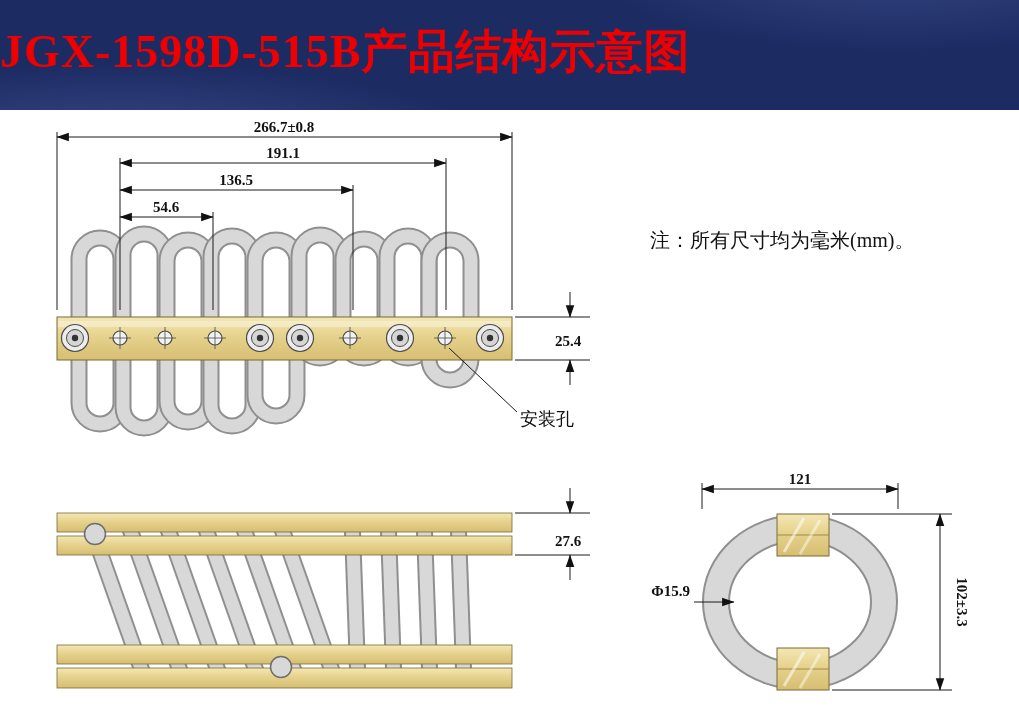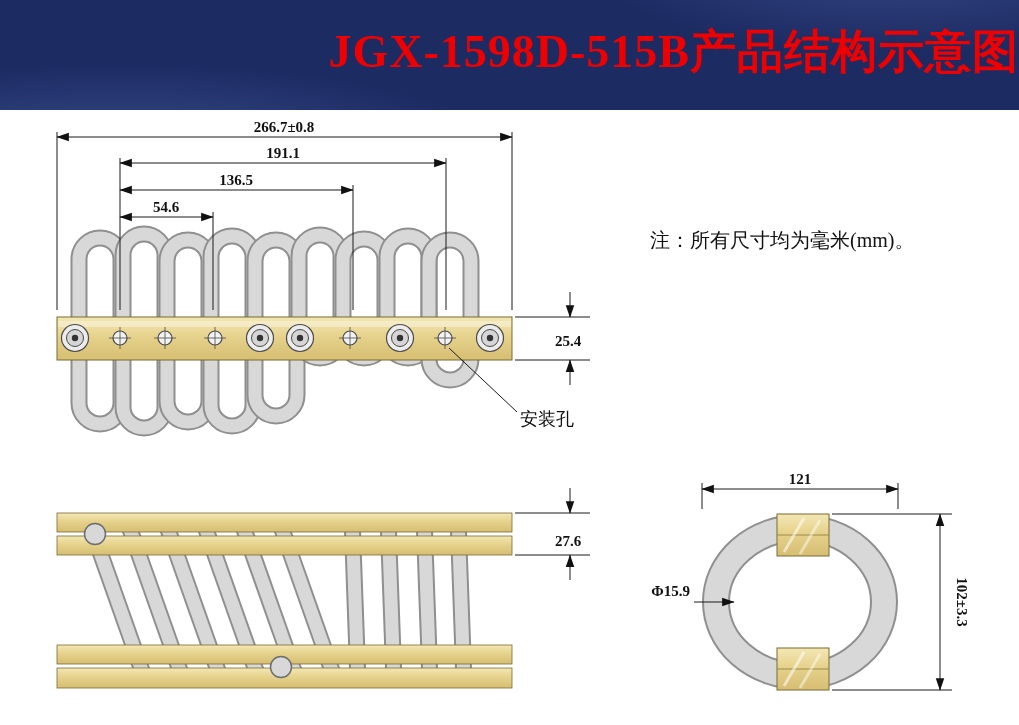--- a/index.html
+++ b/index.html
@@ -12,21 +12,21 @@
     position:relative; width:1019px; height:110px;
     background:
       radial-gradient(ellipse 60% 120% at 12% 130%, rgba(110,140,215,0.30), rgba(110,140,215,0) 60%),
       radial-gradient(ellipse 55% 140% at 88% -30%, rgba(130,160,230,0.22), rgba(130,160,230,0) 55%),
       radial-gradient(ellipse 90% 80% at 50% 160%, rgba(10,16,45,0.55), rgba(10,16,45,0) 70%),
       #1d2b63;
     overflow:hidden;
   }
   .header .title {
     position:absolute; left:0; right:0; top:0;
-    text-align:right; line-height:104px;
+    text-align:left; line-height:104px;
     font-size:46px; font-weight:bold; letter-spacing:1px;
     color:#ee0000; white-space:nowrap;
   }
   .drawing { display:block; background:#ffffff; }
   svg text { fill:#111111; font-family:"Liberation Serif", serif; }
   .dim  { font-size:15px; font-weight:bold; }
   .lab  { font-size:18px; }
   .note { font-size:20px; }
   .dl   { stroke:#1a1a1a; stroke-width:1; fill:none; }
 </style>

